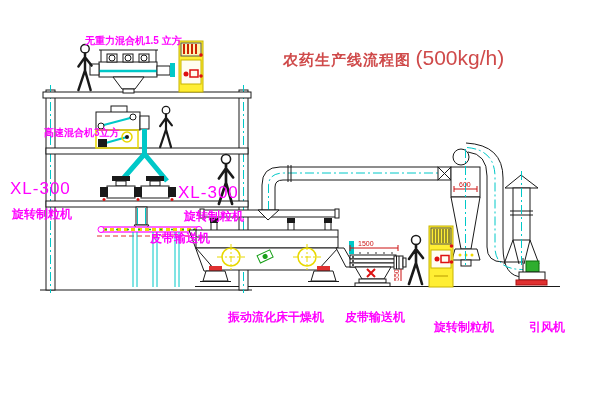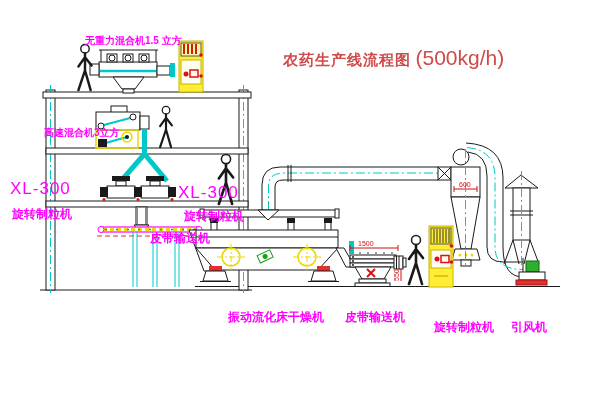--- a/index.html
+++ b/index.html
@@ -299,19 +299,19 @@
 <div class="lbl s10" style="left:85px;top:12px;">无重力混合机1.5 立方</div>
 <div class="lbl s10" style="left:44px;top:104px;">高速混合机3立方</div>
 <div class="lbl mdl-big" style="left:10px;top:156px;">XL-300</div>
 <div class="lbl s9" style="left:12px;top:184px;">旋转制粒机</div>
 <div class="lbl mdl-big" style="left:178px;top:160px;">XL-300</div>
 <div class="lbl s9" style="left:184px;top:186px;">旋转制粒机</div>
 <div class="lbl s9" style="left:150px;top:208px;font-family:Liberation Serif, serif;">皮带输送机</div>
 <div class="lbl s9" style="left:228px;top:287px;">振动流化床干燥机</div>
 <div class="lbl s9" style="left:345px;top:287px;">皮带输送机</div>
 <div class="lbl s9" style="left:434px;top:297px;">旋转制粒机</div>
-<div class="lbl s9" style="left:511px;top:297px;">引风机</div>
+<div class="lbl s9" style="left:529px;top:297px;">引风机</div>
 
 <div class="dim" style="left:358px;top:240px;">1500</div>
 <div class="dim dim-rot" style="left:393px;top:281px;">550</div>
 <div class="dim" style="left:459px;top:181px;">600</div>
 
 </div>
 
 </body></html>

